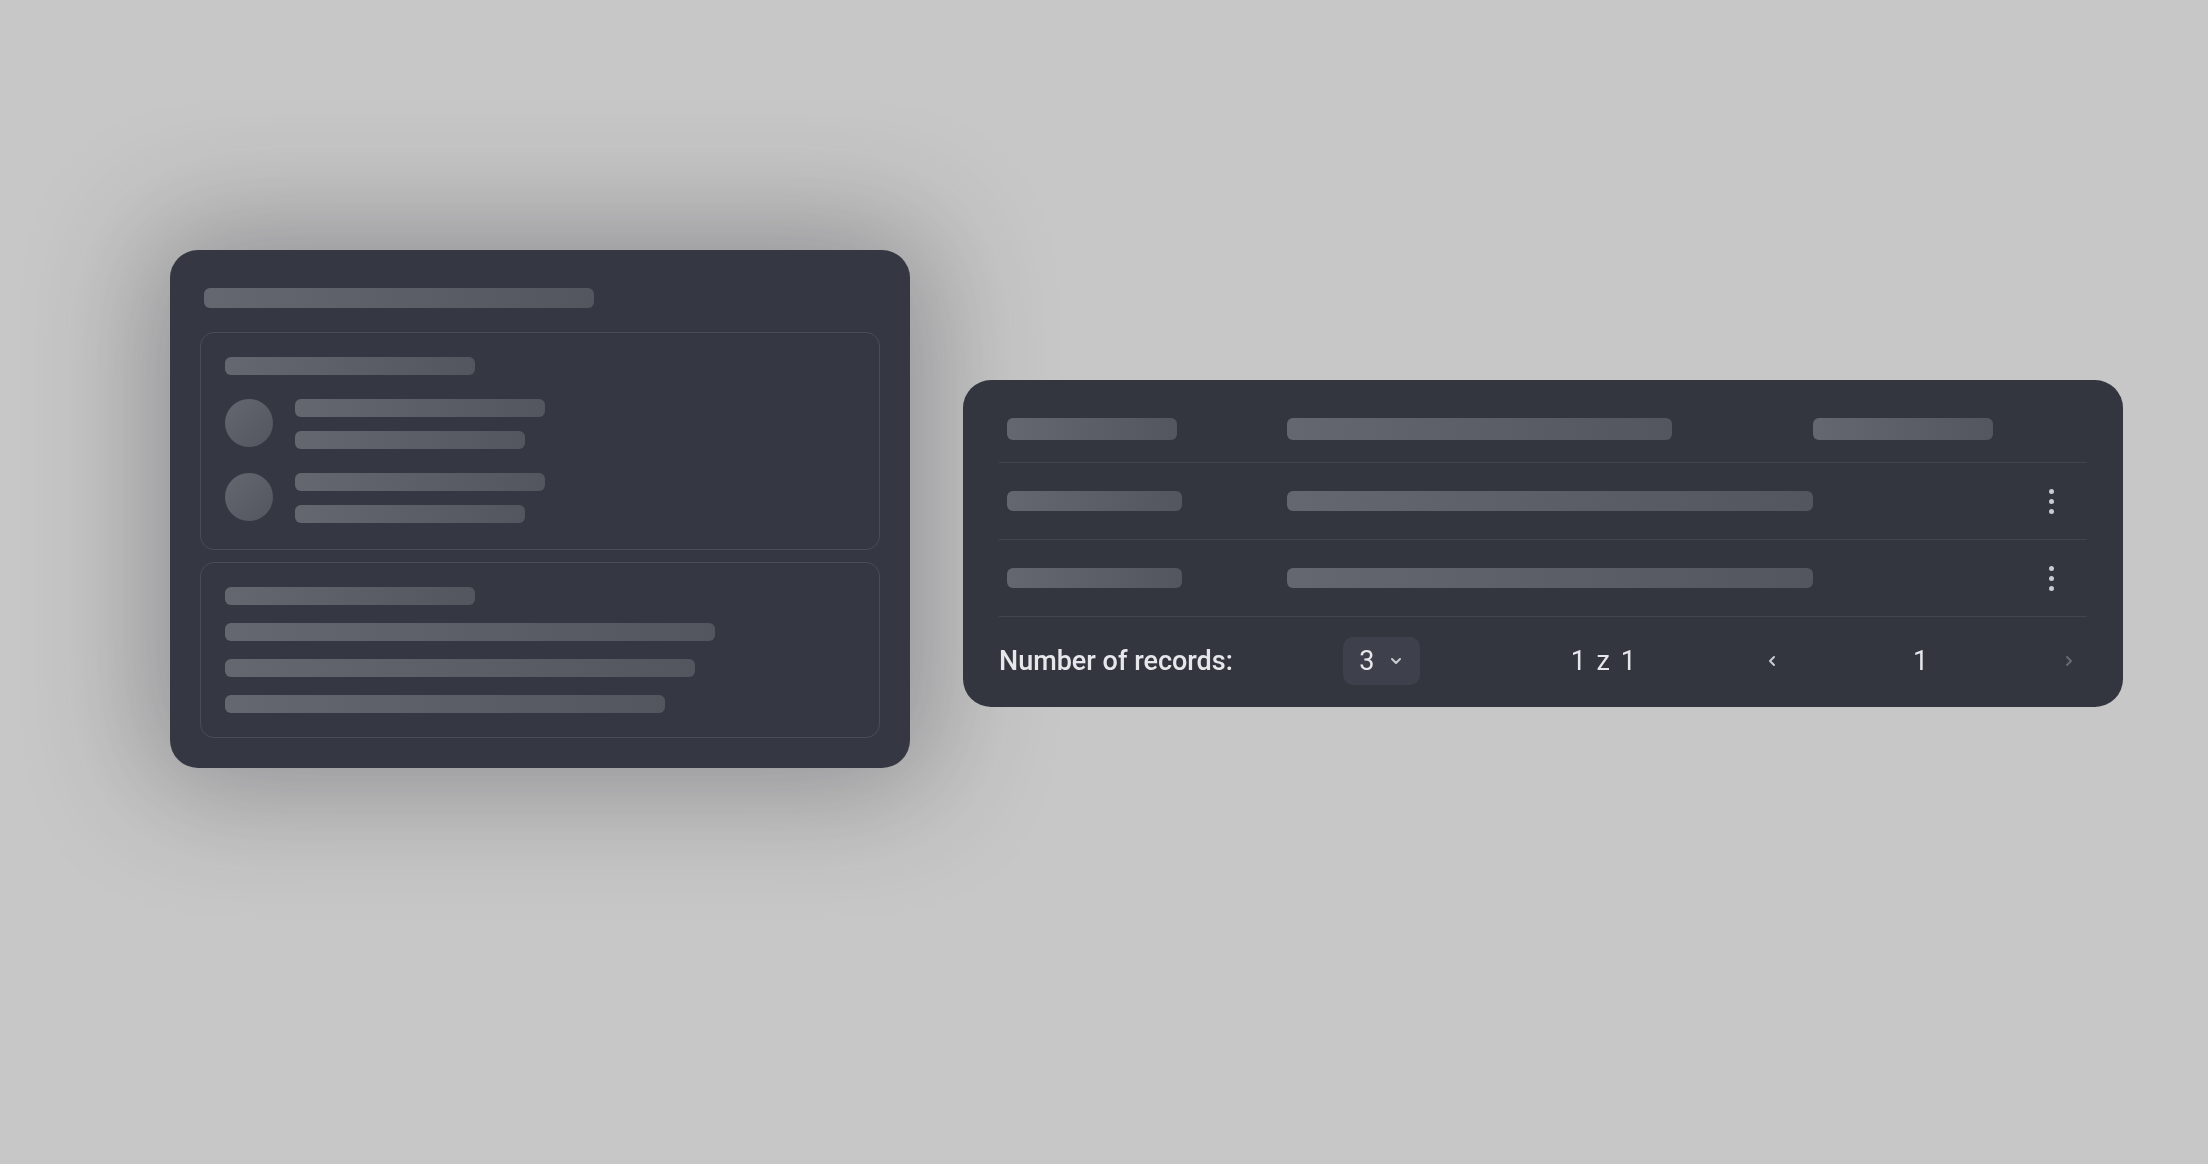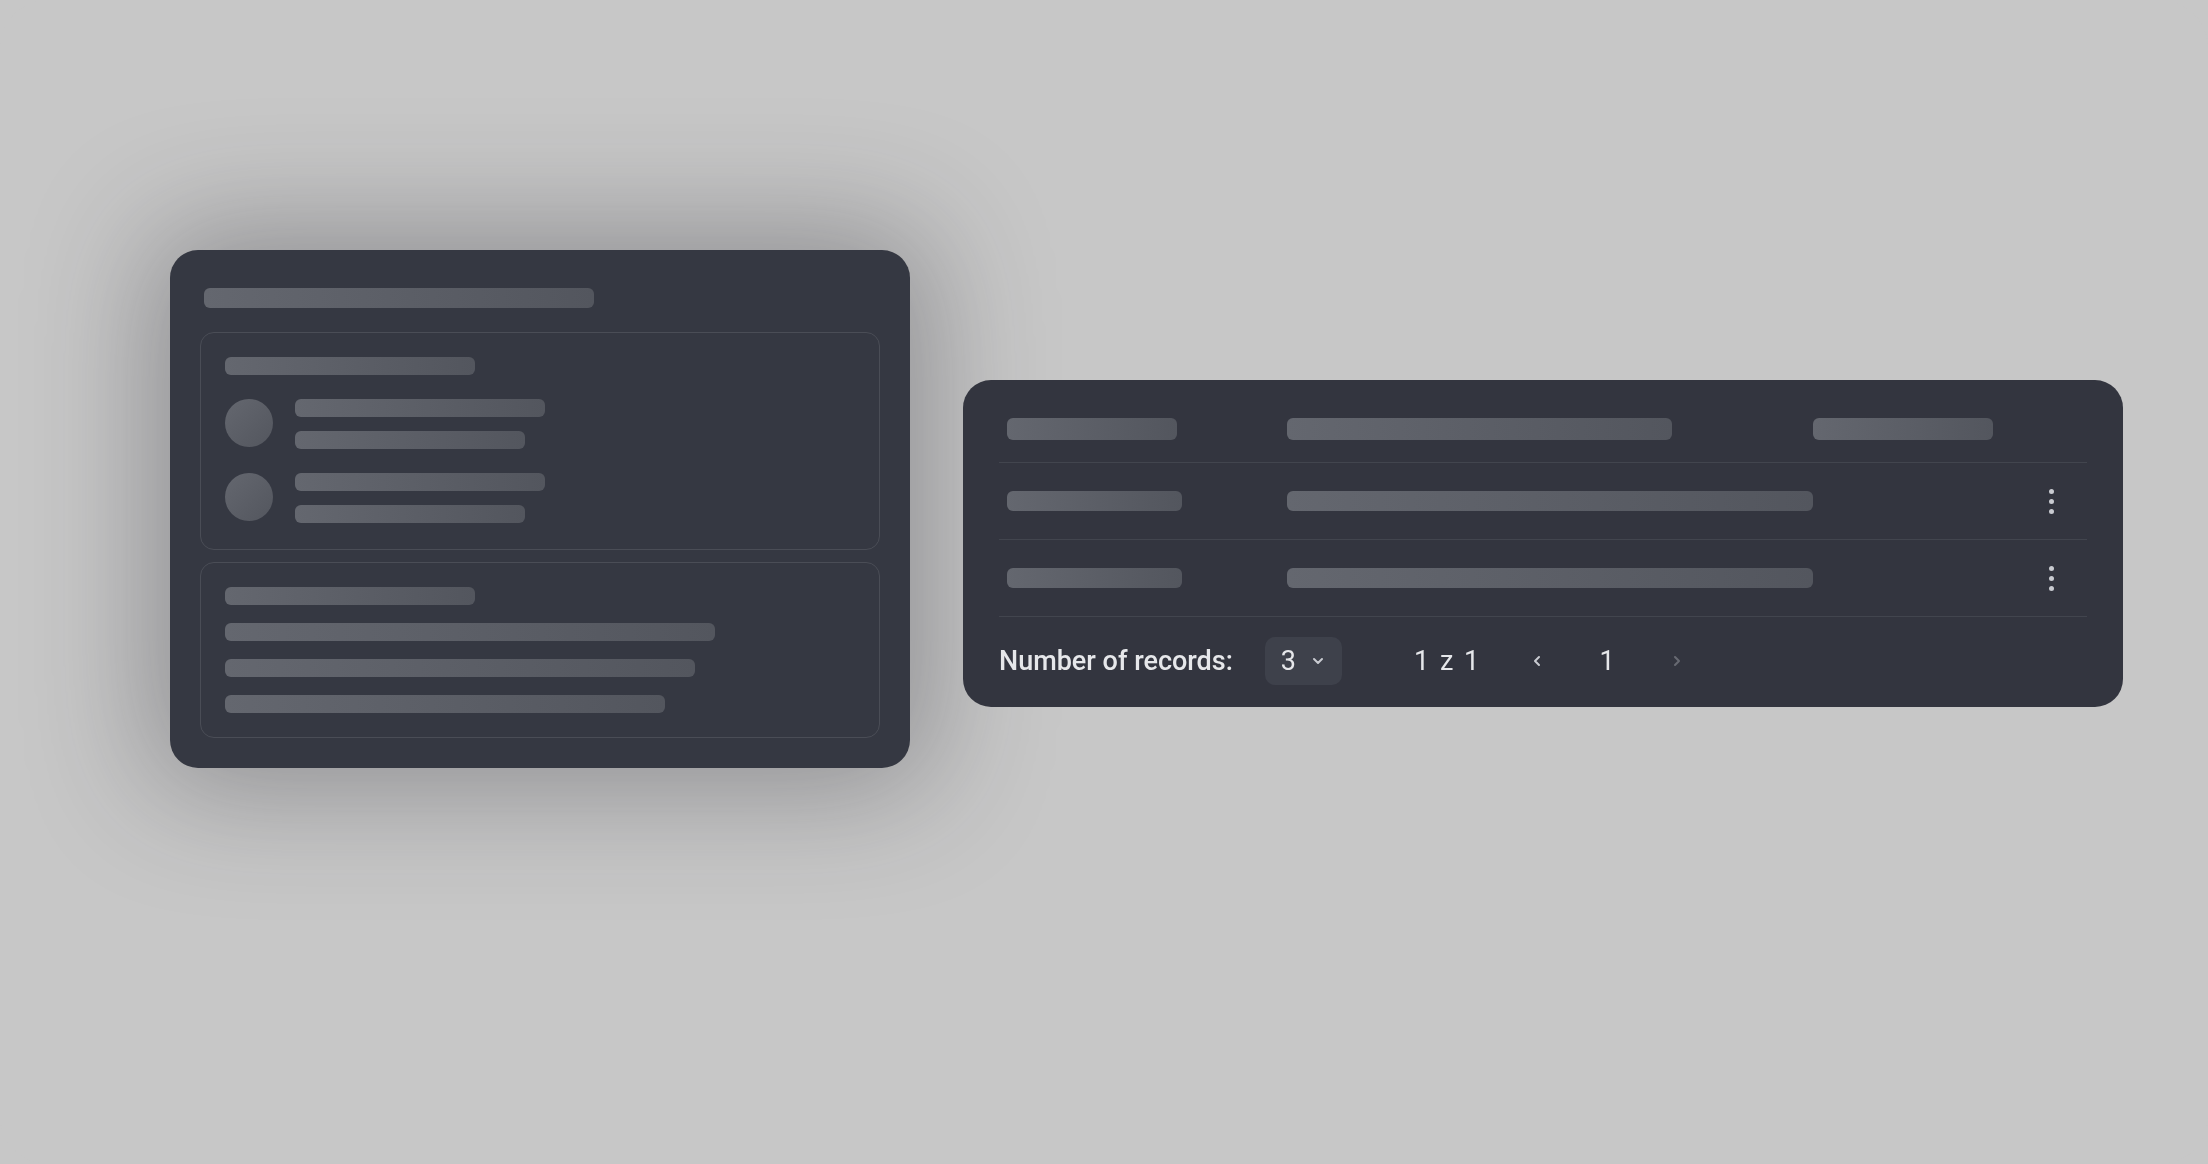--- a/index.html
+++ b/index.html
@@ -127,21 +127,21 @@
     height: 28px;
     cursor: pointer;
   }
   .kebab span {
     width: 5px; height: 5px; border-radius: 50%; background: #c9cbd1;
   }
 
   .pager {
     display: flex;
     align-items: center;
-    justify-content: flex-start;
+    justify-content: space-between;
     gap: 32px;
     padding-top: 20px;
     border-top: 1px solid #42454e;
     color: #e6e7ea;
     font-size: 27px;
   }
   .pager-label { font-weight: 500; }
   .pager-select {
     display: flex;
     align-items: center;

